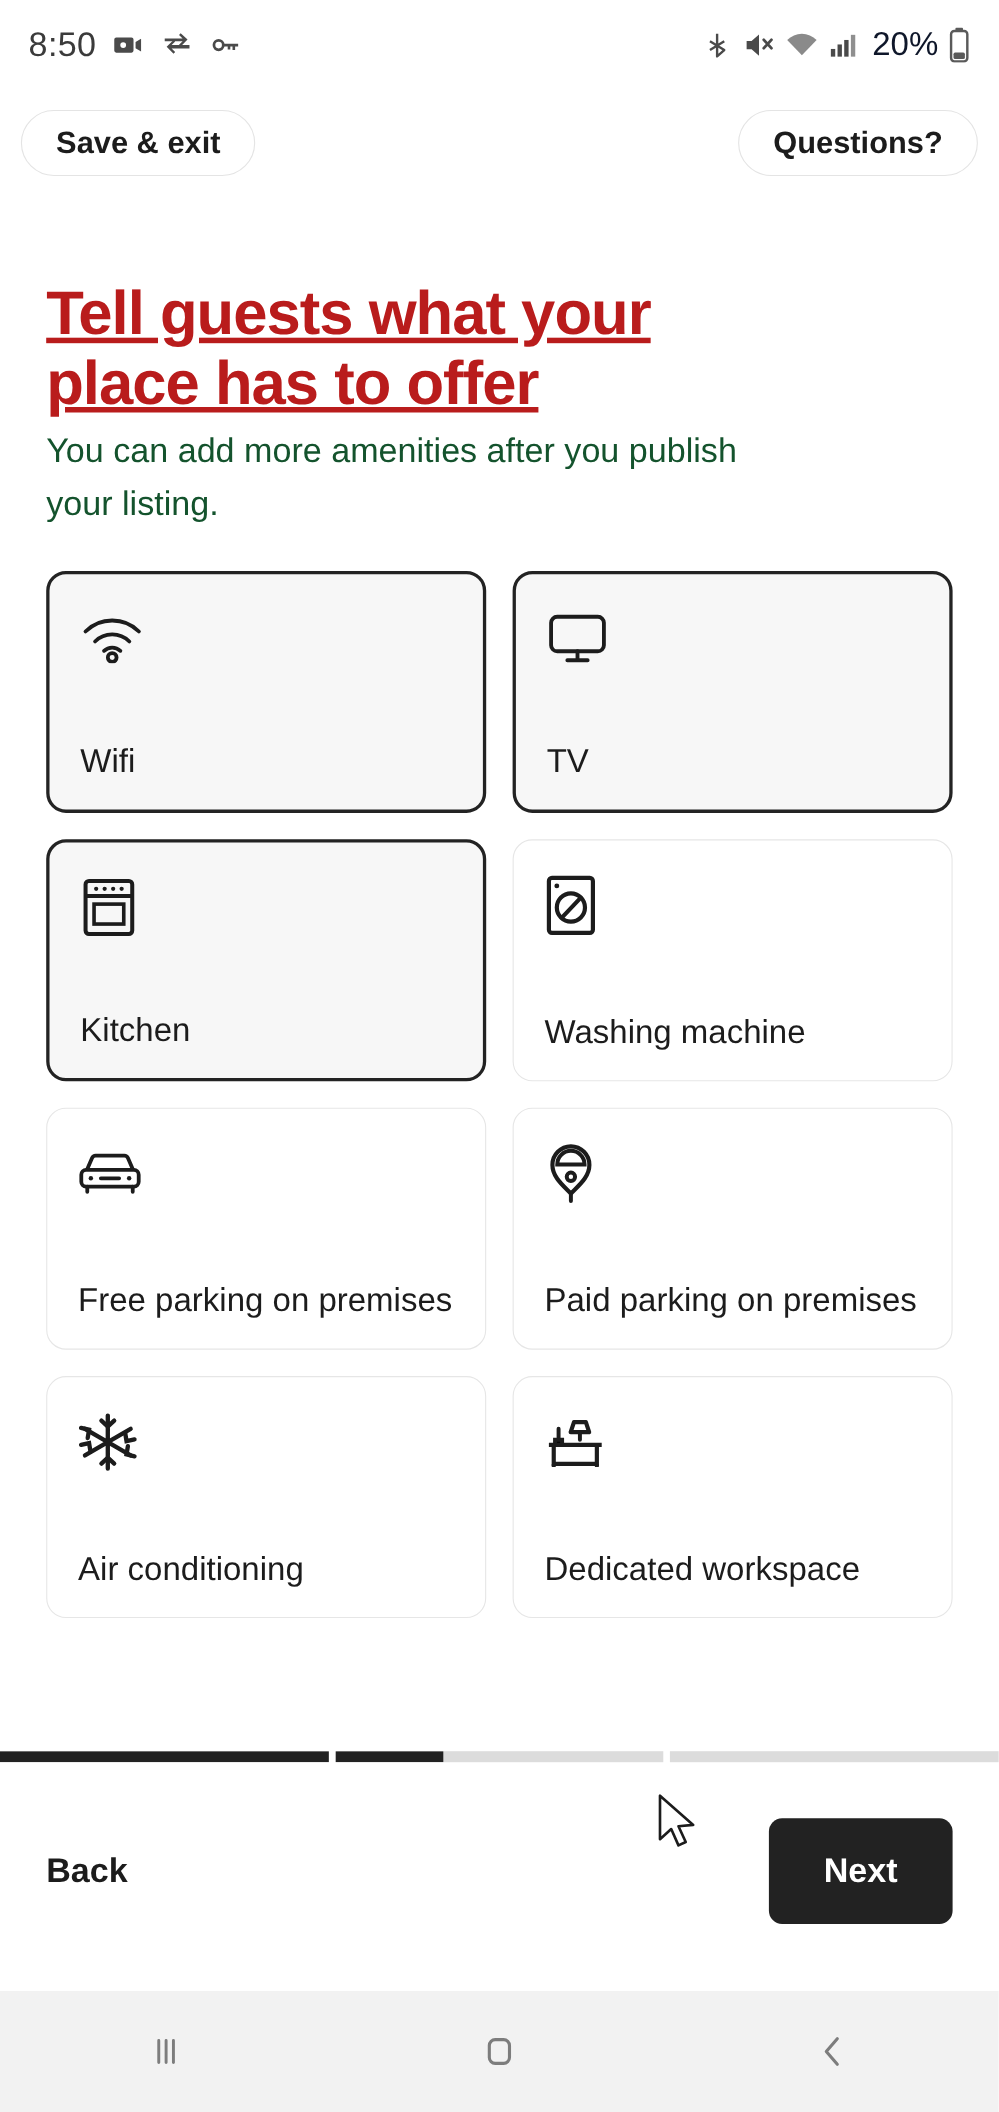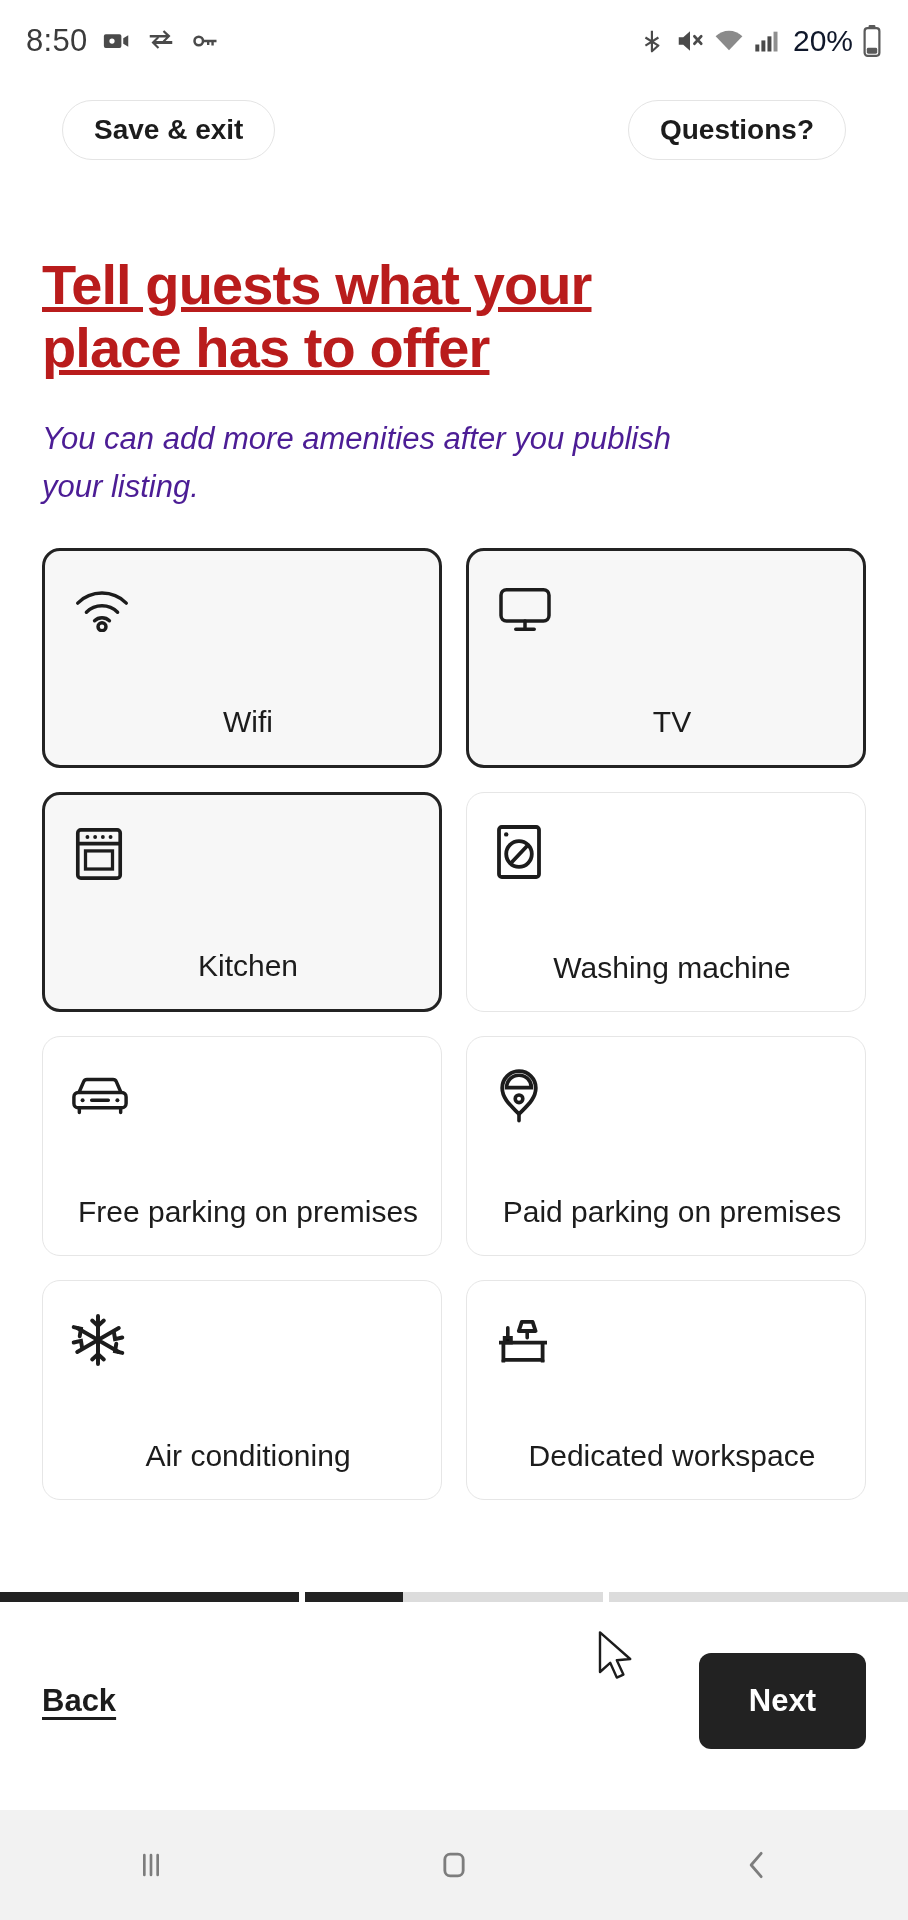--- a/index.html
+++ b/index.html
@@ -27,21 +27,21 @@
   .sb-clock { font-size: 31px; letter-spacing: .3px; color: #3b3b3b; }
   .sb-center-spacer { flex: 1; }
   .sb-right { display: flex; align-items: center; gap: 9px; }
   .sb-icon { display: inline-flex; align-items: center; justify-content: center; }
   .sb-batt-text { font-size: 30px; color: #0f172a; margin-left: 3px; }
 
   
   .topnav {
     flex: 0 0 96px;
     display: flex; align-items: center; justify-content: space-between;
-    padding: 0 62px;
+    padding: 0 19px;
   }
   .pill {
     border: 1.6px solid #e4e4e4;
     background: #fff;
     border-radius: 40px;
     padding: 15px 31px;
     font-size: 28px;
     color: #1c1c1c;
     font-weight: 600;
     line-height: 1;
@@ -61,41 +61,39 @@
     line-height: 1.12;
     color: #b91c1c;
     letter-spacing: -0.9px;
     margin-top: 76px;
     max-width: 660px;
     text-decoration: underline;
   }
   .subtitle {
     font-size: 31px;
     line-height: 1.55;
-    color: #4c1d95;
-    margin-top: 36px;
+    color: #14532d;
+    margin-top: 7px;
     max-width: 690px;
-    font-style: italic;
   }
 
   .grid {
     margin-top: 36px;
     display: grid;
     grid-template-columns: 1fr 1fr;
     gap: 24px 24px;
   }
   .card {
     height: 220px;
     border-radius: 18px;
     padding: 28px 16px 24px 28px;
     display: flex; flex-direction: column;
     justify-content: space-between;
     background: #ffffff;
     border: 1.5px solid #e6e6e6;
-    text-align: center;
   }
   .card.selected {
     background: #f7f7f7;
     border: 3px solid #232323;
   }
   .card-icon { height: 62px; display: flex; align-items: center; }
   .card-label {
     font-size: 30px;
     line-height: 1.22;
     color: #1c1c1c;
@@ -123,21 +121,20 @@
   }
   .progress-seg > i {
     position: absolute; left: 0; top: 0; bottom: 0;
     background: #222222;
     display: block;
   }
   .back-link {
     font-size: 31px;
     font-weight: 600;
     color: #1c1c1c;
-    text-decoration: underline;
     text-underline-offset: 6px;
     background: none; border: none;
     font-family: inherit;
     cursor: pointer;
   }
   .next-btn {
     background: #222222;
     color: #fff;
     border: none;
     border-radius: 12px;

